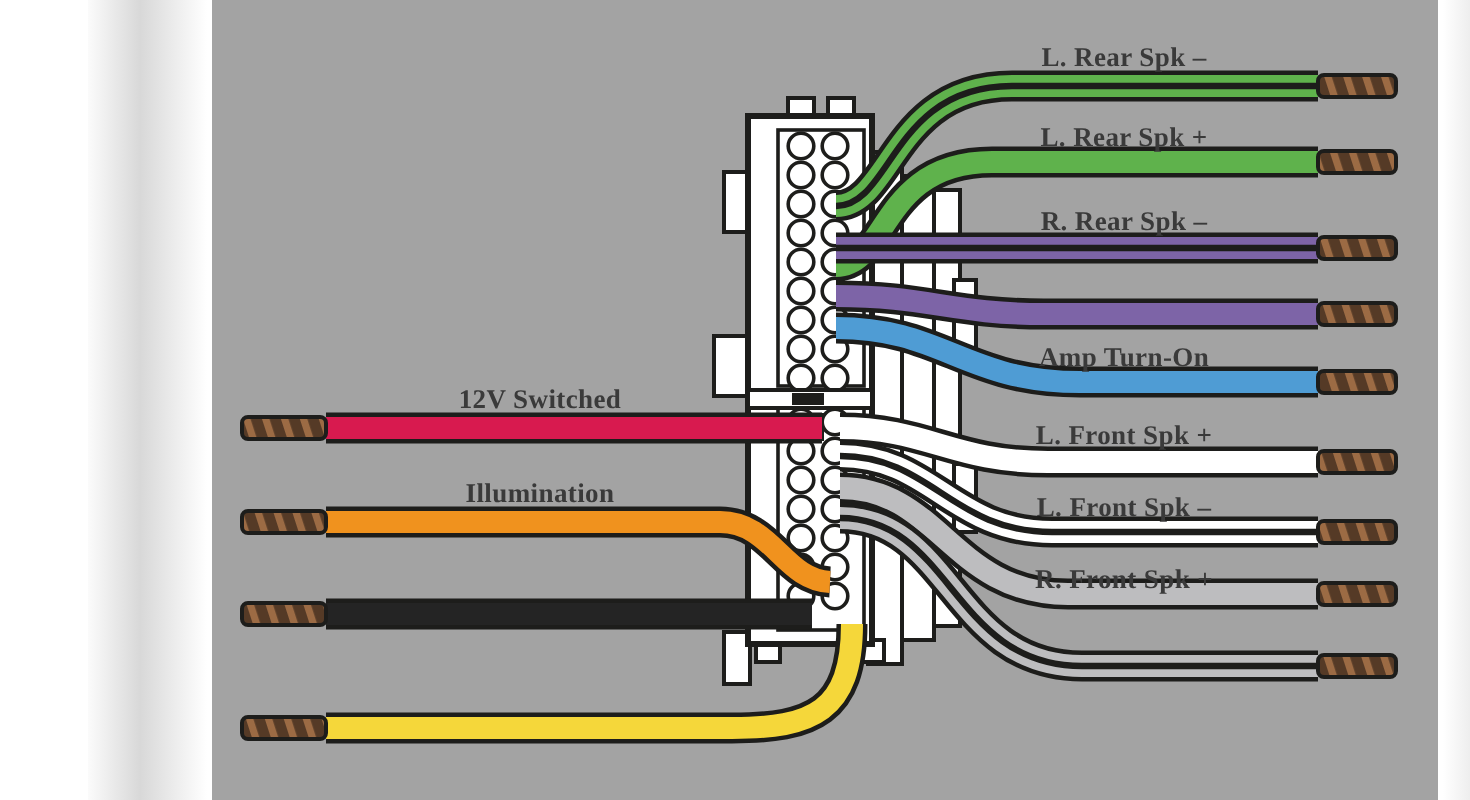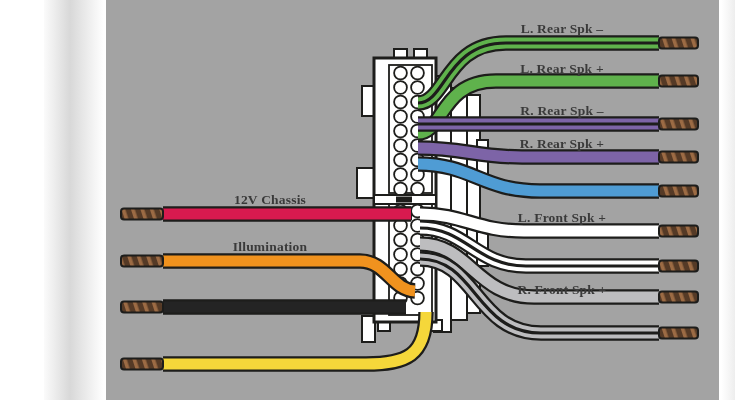--- a/index.html
+++ b/index.html
@@ -170,19 +170,20 @@
         <rect x="77" y="255.5" width="42" height="11" rx="3" fill="url(#copperPattern)" stroke="#1d1d1b" stroke-width="2"></rect>
         <rect x="77" y="301.5" width="42" height="11" rx="3" fill="url(#copperPattern)" stroke="#1d1d1b" stroke-width="2"></rect>
         <rect x="77" y="358.5" width="42" height="11" rx="3" fill="url(#copperPattern)" stroke="#1d1d1b" stroke-width="2"></rect>
       </g>
   </svg>
 
   <div class="labels-layer" id="labels-layer">
       <div class="wire-label" style="left: 518px; top: 22px;">L. Rear Spk –</div>
       <div class="wire-label" style="left: 518px; top: 104px;">R. Rear Spk –</div>
       <div class="wire-label" style="left: 518px; top: 62px;">L. Rear Spk +</div>
-      <div class="wire-label" style="left: 518px; top: 137px;">R. Rear Spk +</div>
+      <div class="wire-label" style="left: 518px; top: 172px;">Amp Turn-On</div>
       <div class="wire-label" style="left: 518px; top: 211px;">L. Front Spk +</div>
+      <div class="wire-label" style="left: 518px; top: 247px;">L. Front Spk –</div>
       <div class="wire-label" style="left: 518px; top: 283px;">R. Front Spk +</div>
-      <div class="wire-label" style="left: 226px; top: 193px;">12V Chassis</div>
+      <div class="wire-label" style="left: 226px; top: 193px;">12V Switched</div>
       <div class="wire-label" style="left: 226px; top: 240px;">Illumination</div>
     </div>
 </div>
 
 </body></html>

